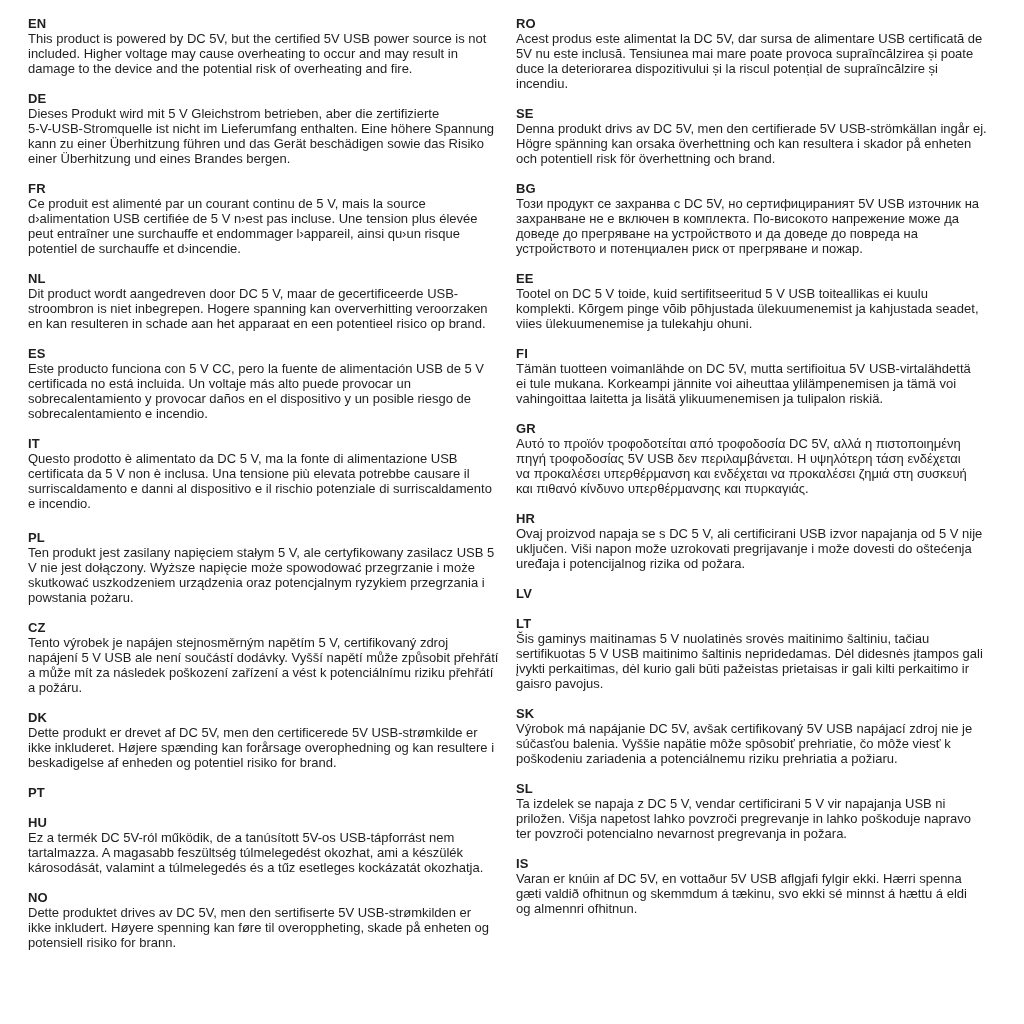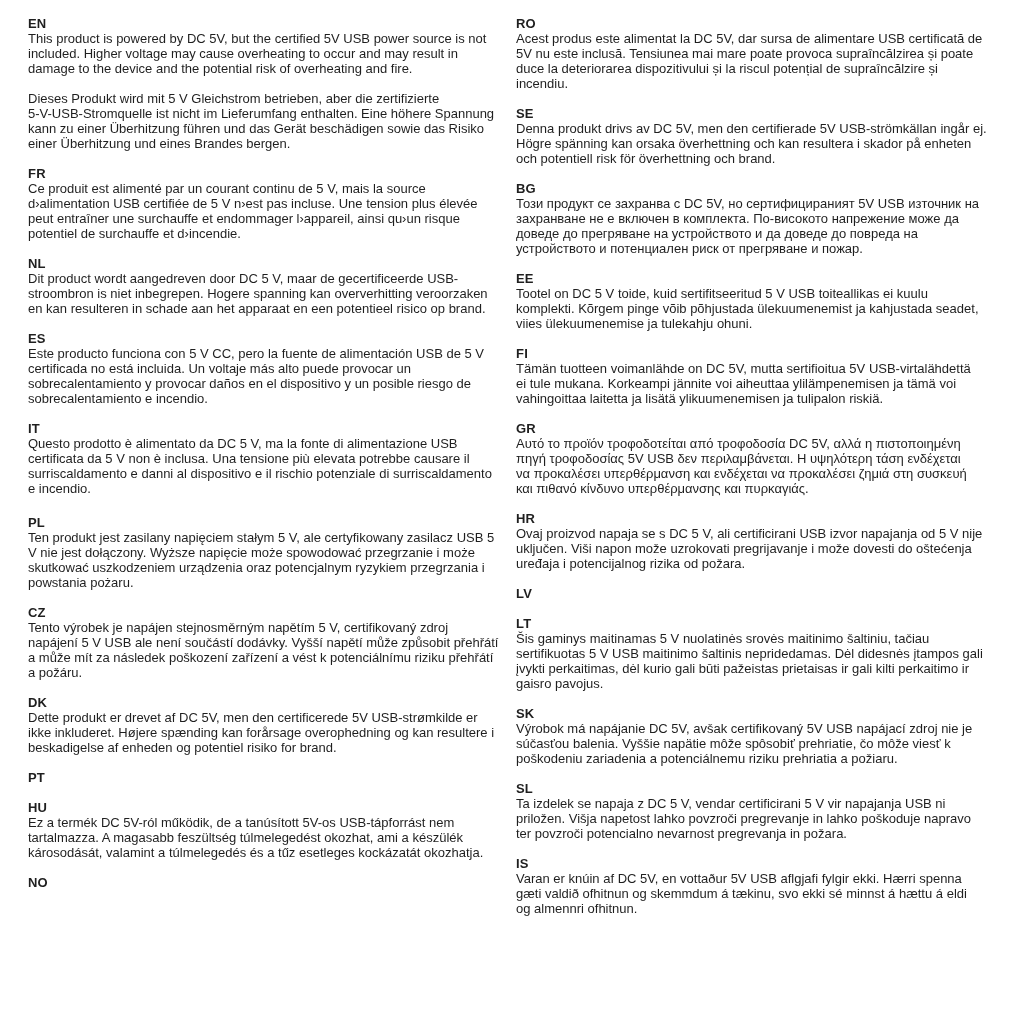--- a/index.html
+++ b/index.html
@@ -51,20 +51,21 @@
 <div class="page">
   <div class="col" id="col-0">
   <section class="lang-section">
     <h2 class="lang-code">EN</h2>
     <p class="lang-text">This product is powered by DC 5V, but the certified 5V USB power source is not
 included. Higher voltage may cause overheating to occur and may result in
 damage to the device and the potential risk of overheating and fire.</p>
   </section>
 
   <section class="lang-section">
+    <h2 class="lang-code">DE</h2>
     <p class="lang-text">Dieses Produkt wird mit 5 V Gleichstrom betrieben, aber die zertifizierte
 5-V-USB-Stromquelle ist nicht im Lieferumfang enthalten. Eine höhere Spannung
 kann zu einer Überhitzung führen und das Gerät beschädigen sowie das Risiko
 einer Überhitzung und eines Brandes bergen.</p>
   </section>
 
   <section class="lang-section">
     <h2 class="lang-code">FR</h2>
     <p class="lang-text">Ce produit est alimenté par un courant continu de 5 V, mais la source
 d›alimentation USB certifiée de 5 V n›est pas incluse. Une tension plus élevée
@@ -124,20 +125,23 @@
 
   <section class="lang-section">
     <h2 class="lang-code">HU</h2>
     <p class="lang-text">Ez a termék DC 5V-ról működik, de a tanúsított 5V-os USB-tápforrást nem
 tartalmazza. A magasabb feszültség túlmelegedést okozhat, ami a készülék
 károsodását, valamint a túlmelegedés és a tűz esetleges kockázatát okozhatja.</p>
   </section>
 
   <section class="lang-section">
     <h2 class="lang-code">NO</h2>
+    <p class="lang-text">Dette produktet drives av DC 5V, men den sertifiserte 5V USB-strømkilden er
+ikke inkludert. Høyere spenning kan føre til overoppheting, skade på enheten og
+potensiell risiko for brann.</p>
   </section>
 </div>
   <div class="col" id="col-1">
   <section class="lang-section">
     <h2 class="lang-code">RO</h2>
     <p class="lang-text">Acest produs este alimentat la DC 5V, dar sursa de alimentare USB certificată de
 5V nu este inclusă. Tensiunea mai mare poate provoca supraîncălzirea și poate
 duce la deteriorarea dispozitivului și la riscul potențial de supraîncălzire și
 incendiu.</p>
   </section>

